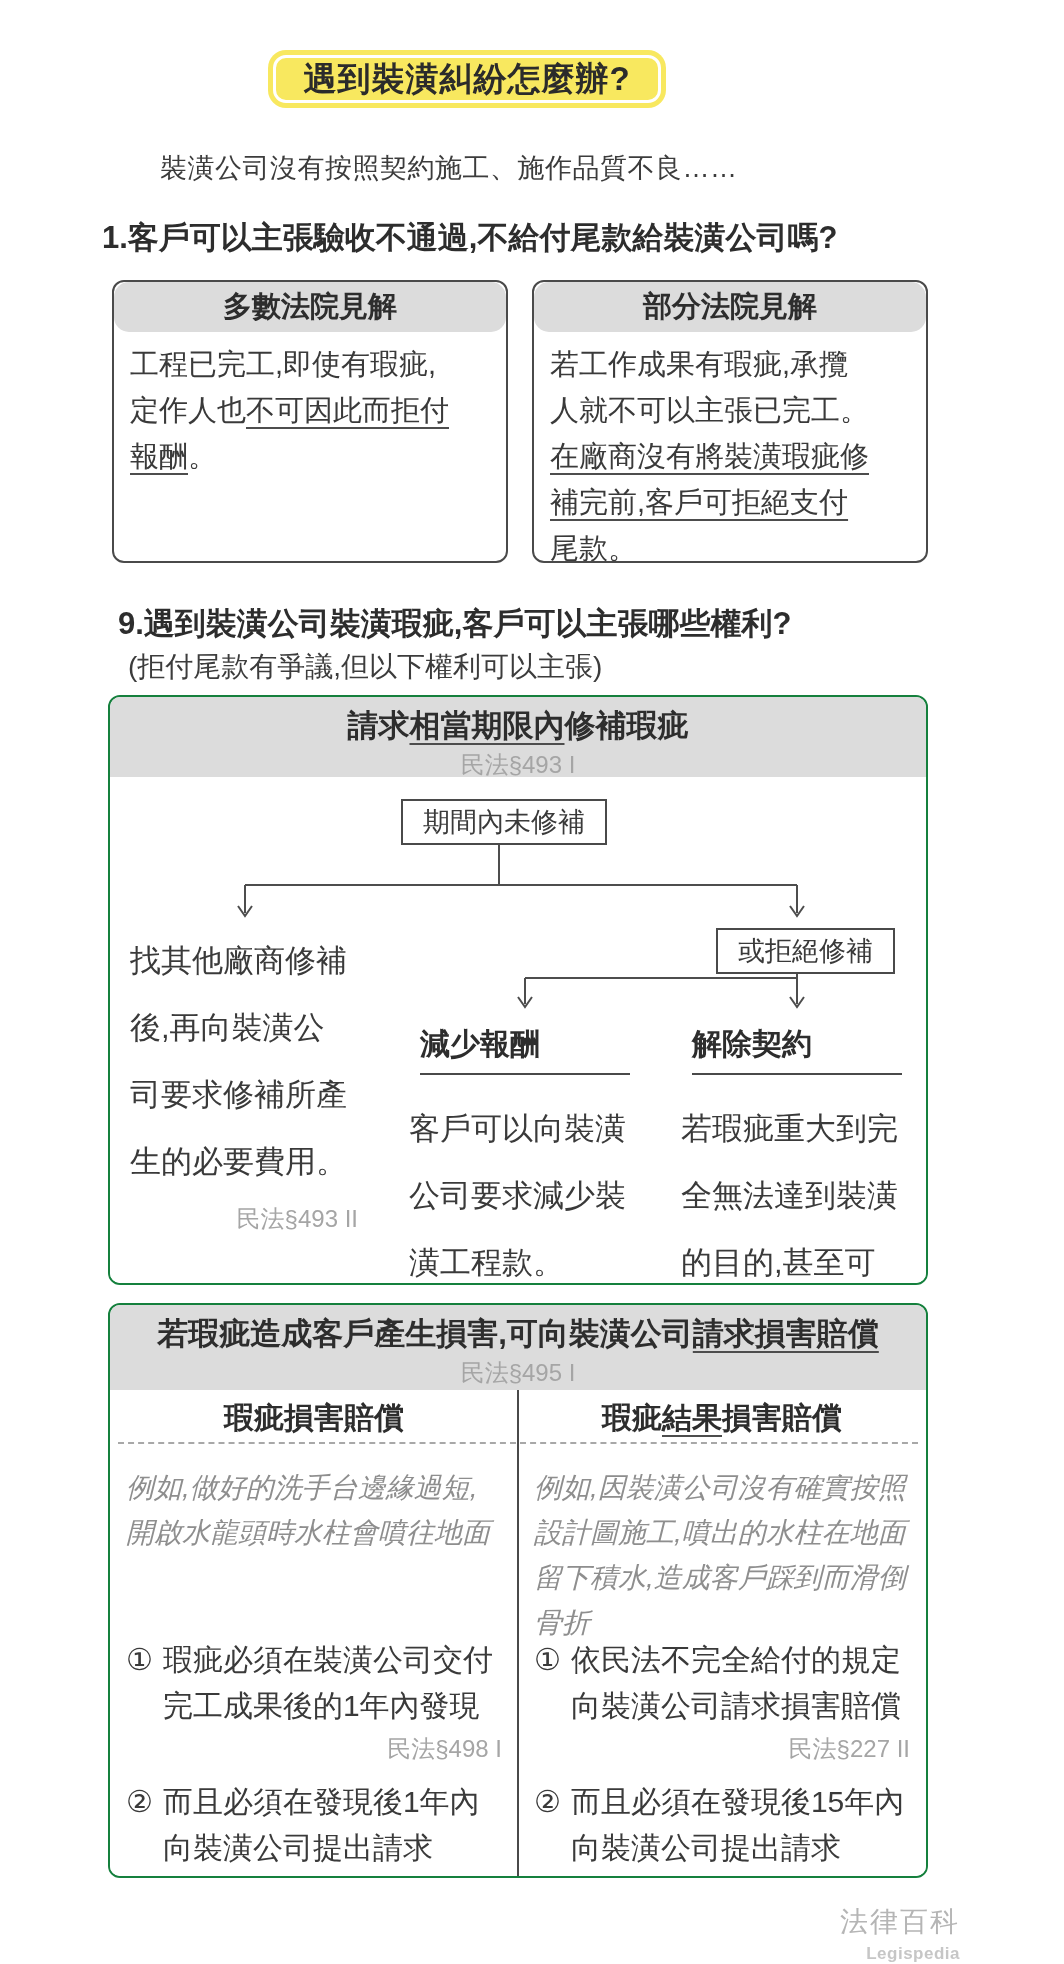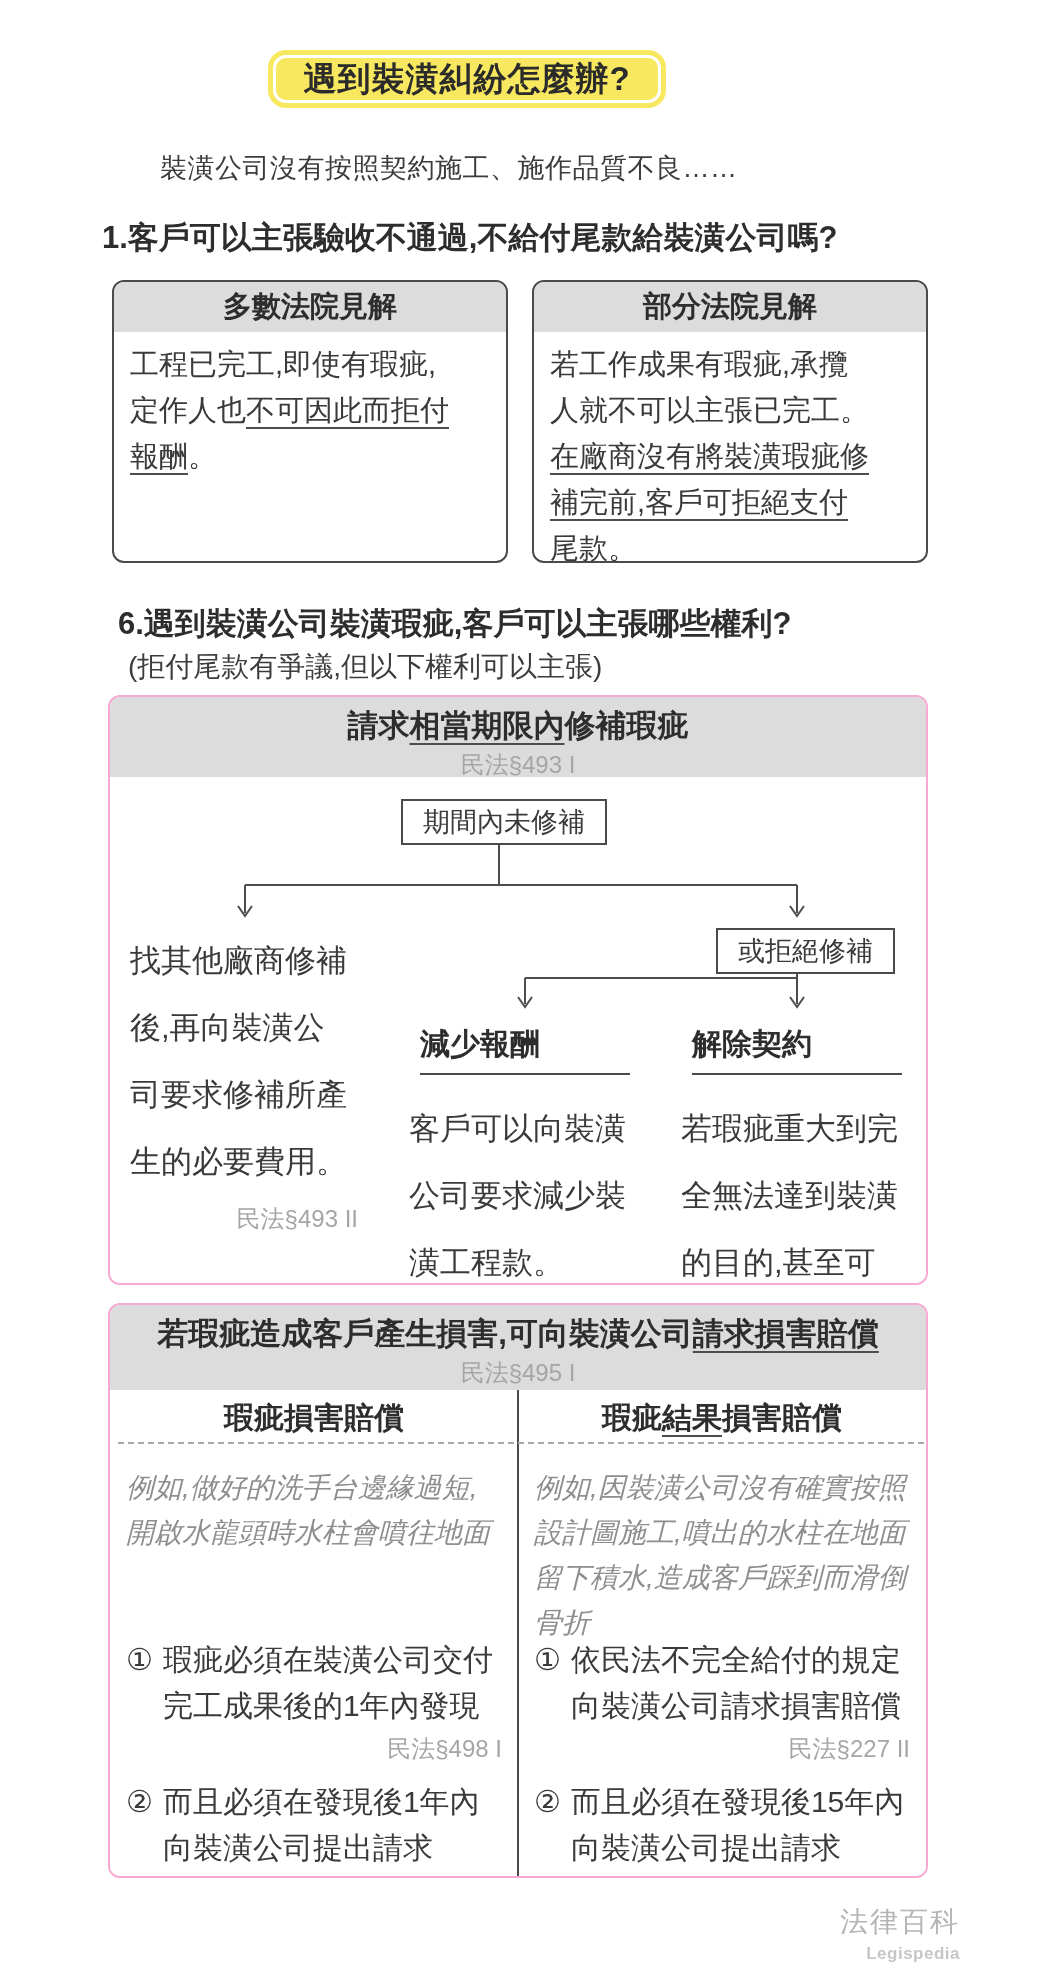--- a/index.html
+++ b/index.html
@@ -21,26 +21,26 @@
   .s2-heading{position:absolute;left:118px;top:603px;font-size:31px;font-weight:bold;color:#2d2d2d;}
   .s2-sub{position:absolute;left:128px;top:648px;font-size:28px;color:#3c3c3c;}
   
   .card{
     position:absolute;top:280px;width:396px;height:283px;background:#fff;
     border:2px solid #4a4a4a;border-radius:12px;overflow:hidden;box-sizing:border-box;
   }
   .card-left{left:112px;}
   .card-right{left:532px;}
   .card-band{height:50px;background:#dcdcdc;display:flex;align-items:center;justify-content:center;
-    font-size:29px;font-weight:bold;color:#2d2d2d;}
+    font-size:29px;font-weight:bold;color:#2d2d2d;border-radius:15px;}
   .card-body{padding:9px 16px;font-size:29px;line-height:46px;color:#3a3a3a;white-space:pre-wrap;}
   .u{ text-decoration:underline;text-underline-offset:7px;text-decoration-thickness:2px;text-decoration-color:#4d4d4d;}
   
   .bigbox{
-    position:absolute;left:108px;width:820px;background:#fff;border:2px solid #f9a8d4;
+    position:absolute;left:108px;width:820px;background:#fff;border:2px solid #15803d;
     border-radius:12px;overflow:hidden;box-sizing:border-box;
   }
   .flow-box{top:695px;height:590px;}
   .dmg-box{top:1303px;height:575px;}
   .band{background:#dcdcdc;text-align:center;}
   .flow-band{height:80px;}
   .dmg-band{height:85px;}
   .band-title{padding-top:8px;font-size:31px;font-weight:bold;color:#2d2d2d;}
   .band-law{margin-top:2px;font-size:24px;color:#a5a5a5;}
   
@@ -56,21 +56,21 @@
   .branch-left{left:20px;top:130px;}
   .branch-mid{left:299px;top:247px;}
   .branch-right{left:571px;top:247px;}
   .branch-title{
     width:210px;margin:0 auto;font-size:30px;font-weight:bold;color:#2d2d2d;
     padding-bottom:8px;border-bottom:2px solid #4a4a4a;
   }
   .branch-text{margin-top:20px;font-size:31px;line-height:67px;color:#3a3a3a;white-space:pre-wrap;}
   .law{margin-top:8px;font-size:24px;color:#a5a5a5;text-align:right;padding-right:4px;}
   
-  .dmg-body{position:relative;width:816px;height:486px;background:#fff;padding-left:36px;}
+  .dmg-body{position:relative;width:816px;height:486px;background:#fff;}
   .dmg-divider{position:absolute;left:407px;top:0;bottom:0;width:2px;background:#4a4a4a;}
   .dmg-dashed{position:absolute;left:8px;right:8px;top:52px;border-top:2px dashed #a8a8a8;}
   .dmg-col{position:absolute;top:0;width:408px;box-sizing:border-box;padding:0 16px;}
   .dmg-col-left{left:0;}
   .dmg-col-right{left:408px;}
   .dmg-col-header{margin-top:8px;text-align:center;font-size:30px;font-weight:bold;color:#2d2d2d;}
   .dmg-example{margin-top:26px;height:172px;font-size:28px;line-height:45px;color:#8e8e8e;white-space:pre-wrap;font-style:italic;}
   .dmg-item{display:flex;gap:10px;font-size:30px;line-height:46px;color:#3a3a3a;}
   .dmg-item .num{flex:0 0 auto;}
   .dmg-item .itxt{white-space:pre-wrap;}
@@ -104,21 +104,21 @@
 
   <div class="card card-right">
     <div class="card-band">部分法院見解</div>
     <div class="card-body"><span>若工作成果有瑕疵,承攬
 人就不可以主張已完工。
 </span><span class="u">在廠商沒有將裝潢瑕疵修
 補完前,客戶可拒絕支付
 尾款</span><span>。</span></div>
   </div>
 
-  <div class="s2-heading">6.遇到裝潢公司裝潢瑕疵,客戶可以主張哪些權利?</div>
+  <div class="s2-heading">9.遇到裝潢公司裝潢瑕疵,客戶可以主張哪些權利?</div>
   <div class="s2-sub">(拒付尾款有爭議,但以下權利可以主張)</div>
 
   <div class="bigbox flow-box">
     <div class="band flow-band">
       <div class="band-title"><span>請求</span><span class="u">相當期限內</span><span>修補瑕疵</span></div>
       <div class="band-law">民法§493 I</div>
     </div>
     <div class="flow-body">
       <svg class="flow-svg" width="816" height="506" viewBox="0 0 816 506">
         <g stroke="#4d4d4d" stroke-width="2" fill="none">

